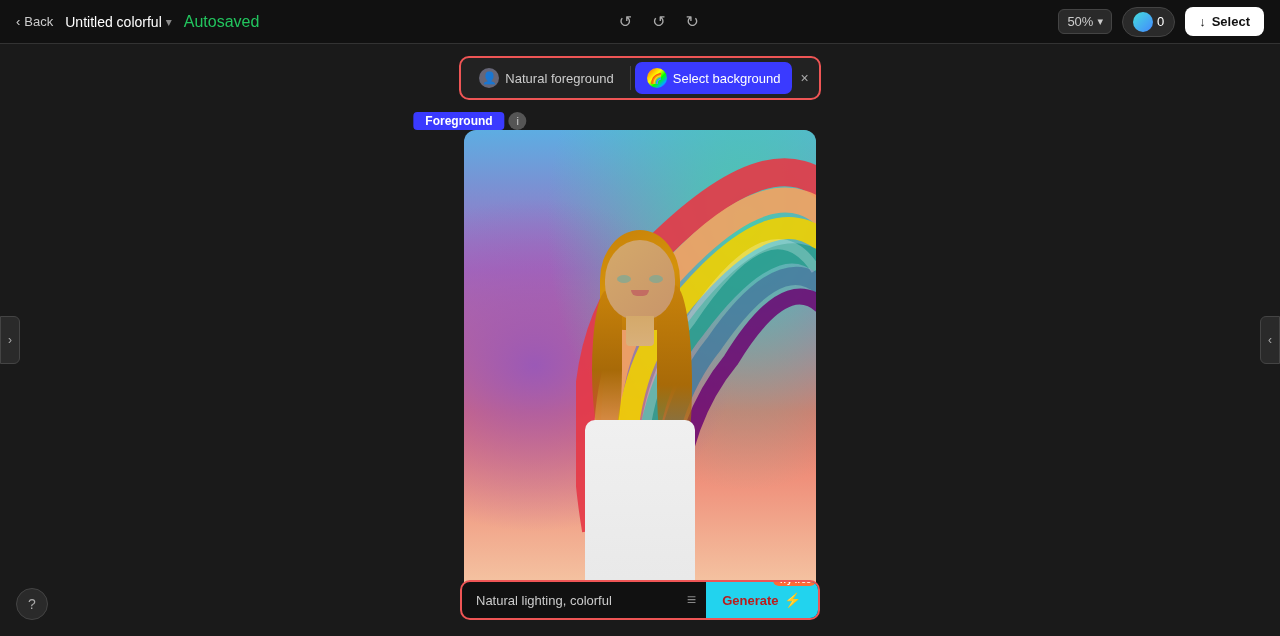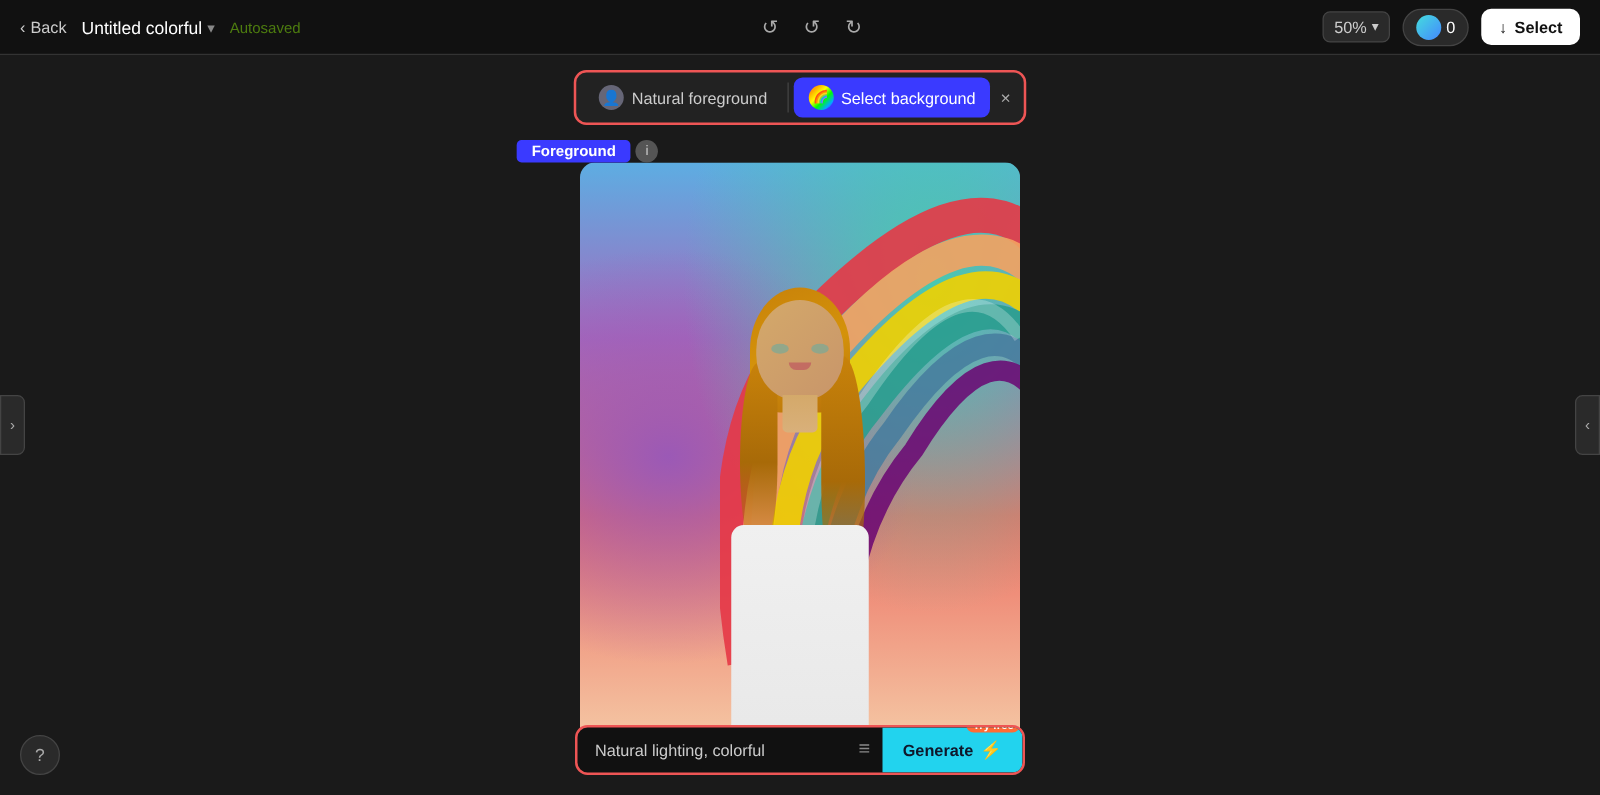--- a/index.html
+++ b/index.html
@@ -40,22 +40,22 @@
     }
     .project-name {
       display: flex;
       align-items: center;
       gap: 4px;
       font-size: 14px;
       font-weight: 500;
       color: #fff;
     }
     .autosaved {
-      font-size: 12px;
-      color: #4d7c0f;
+      font-size: 16px;
+      color: #22c55e;
     }
     .topbar-center {
       display: flex;
       align-items: center;
       gap: 12px;
     }
     .icon-btn {
       background: none;
       border: none;
       color: #aaa;
@@ -304,21 +304,21 @@
       font-size: 16px;
       display: flex;
       align-items: center;
     }
     .generate-btn-wrap {
       position: relative;
       display: flex;
     }
     .generate-btn {
       background: #22d3ee;
-      color: #0f172a;
+      color: #b91c1c;
       border: none;
       padding: 10px 16px;
       font-size: 13px;
       font-weight: 600;
       cursor: pointer;
       display: flex;
       align-items: center;
       gap: 6px;
     }
     .try-free-badge {

